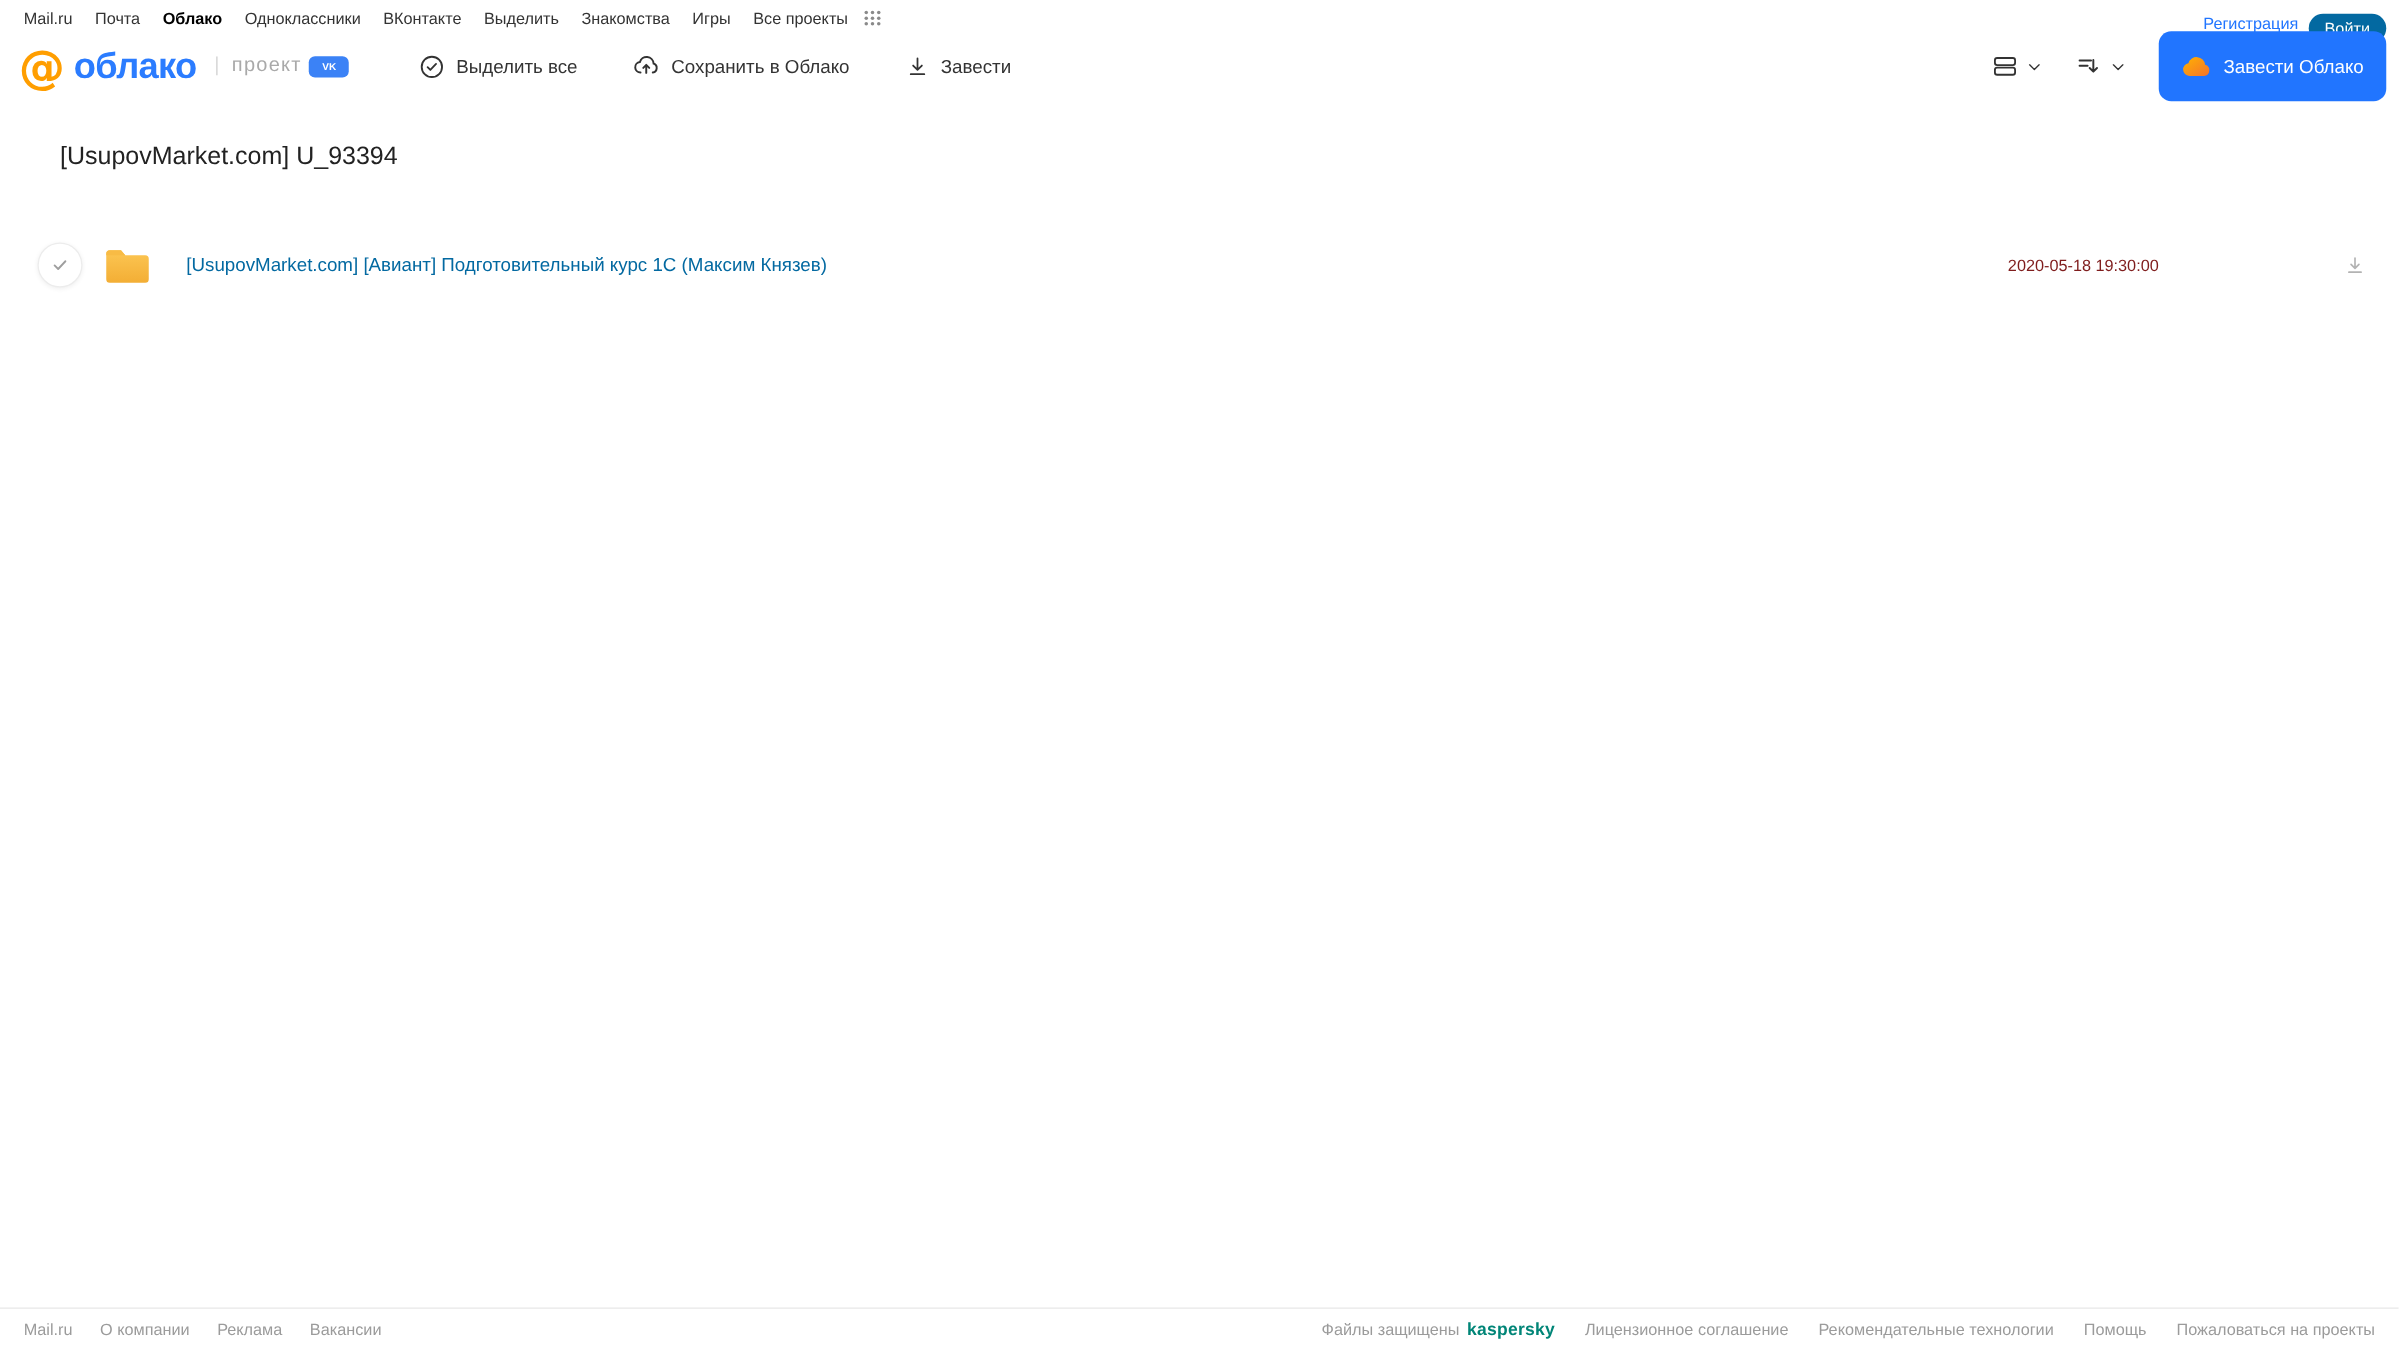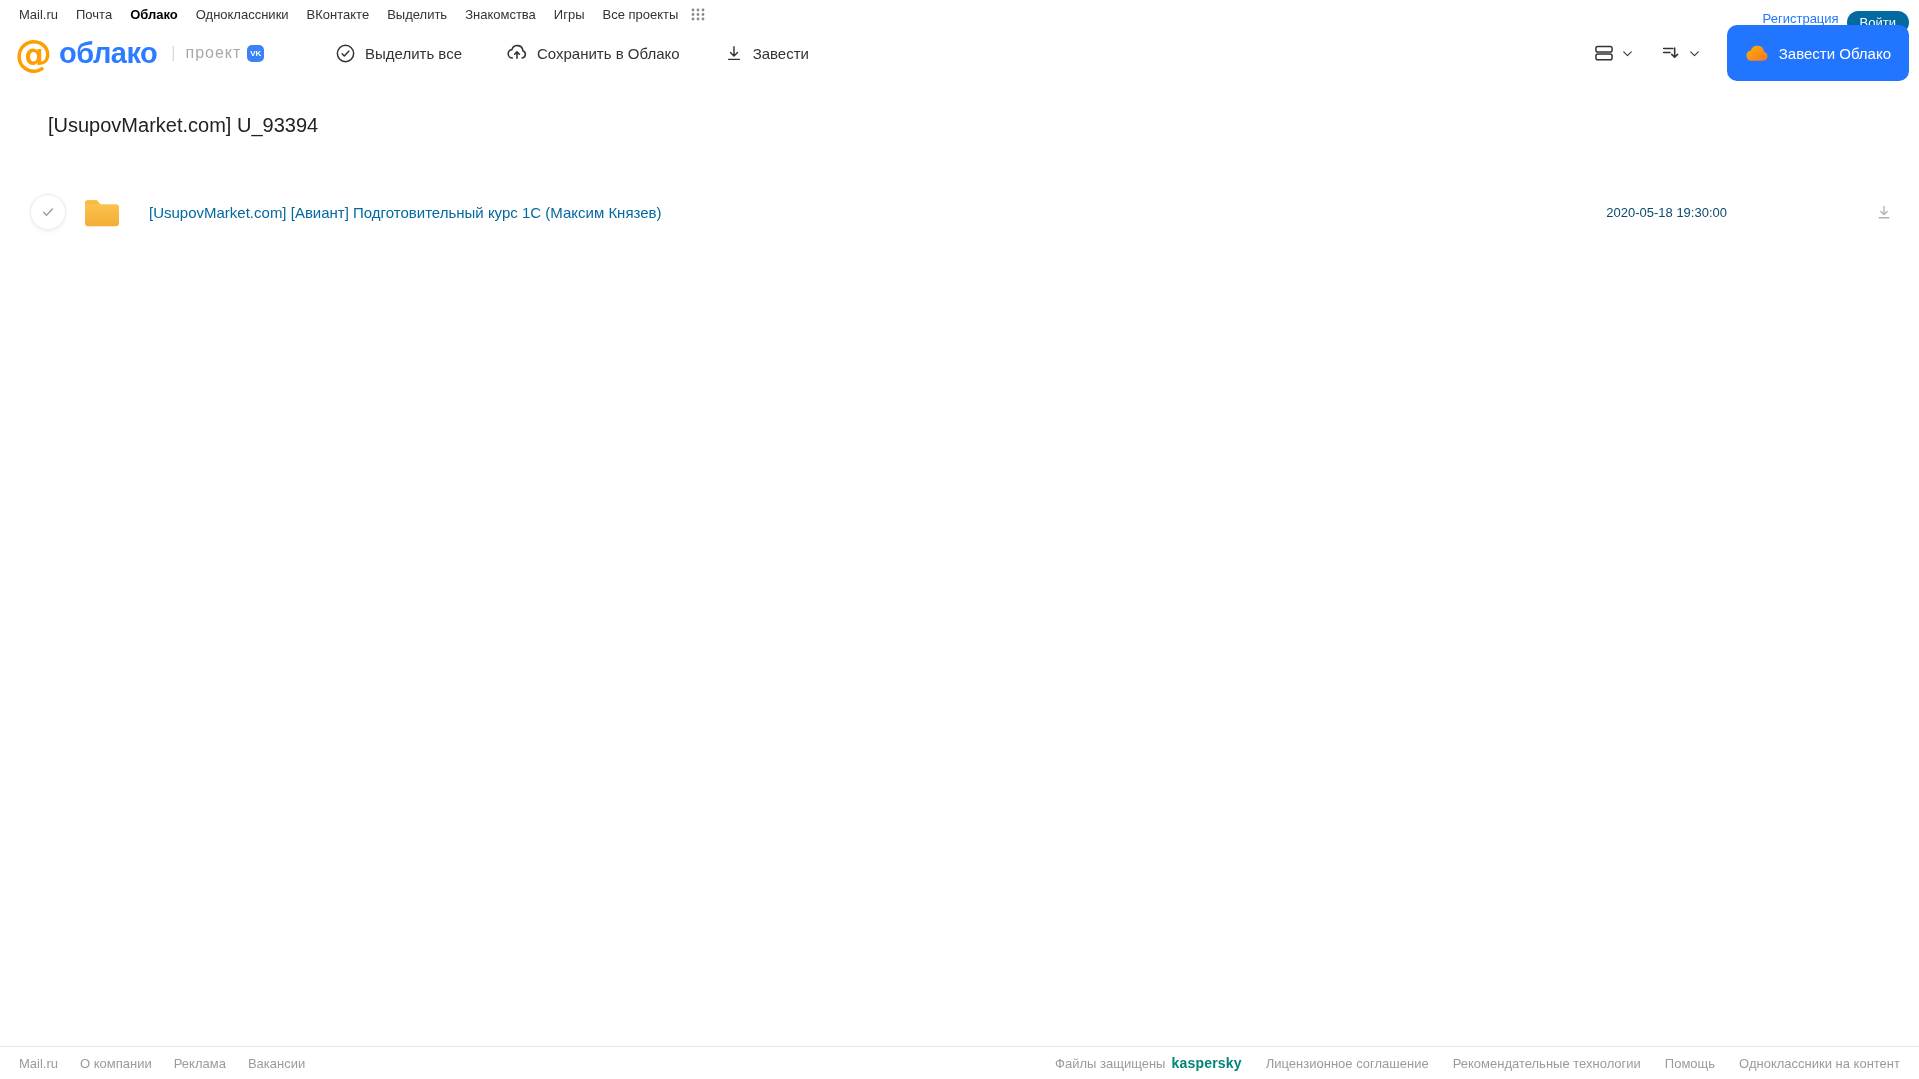--- a/index.html
+++ b/index.html
@@ -17,38 +17,38 @@
   .reg-link { color:#2175ff; }
   .login-btn { background:#0369a1; color:#fff; border:none; border-radius:14px; padding:4px 13px; font-size:13px; cursor:pointer; font-family:inherit; }
 
   
   .appbar { height:50px; display:flex; align-items:center; padding:0 10px 0 15px; }
   .logo-wrap { display:flex; align-items:center; width:300px; flex:0 0 auto; }
   .logo-at { font-family:"DejaVu Sans", sans-serif; font-weight:bold; font-size:37px; color:#ff9e00; line-height:1; margin-right:7px; }
   .logo-text { color:#2b7cff; font-weight:bold; font-size:29px; letter-spacing:-0.5px; line-height:1; }
   .logo-divider { color:#d9d9d9; font-size:16px; margin:0 10px 0 14px; }
   .project-label { color:#a9a9a9; font-size:16px; letter-spacing:1px; margin-right:6px; }
-  .vk-badge { width:17px; height:17px; border-radius:5px; background:#3b82f6; color:#fff; font-size:8px; font-weight:bold; display:inline-flex; align-items:center; justify-content:center; }
+  .vk-badge { width:32px; height:17px; border-radius:5px; background:#3b82f6; color:#fff; font-size:8px; font-weight:bold; display:inline-flex; align-items:center; justify-content:center; }
 
   .toolbar { display:flex; align-items:center; gap:44px; margin-left:20px; }
   .tool-btn { display:flex; align-items:center; gap:9px; background:none; border:none; font-family:inherit; font-size:15px; color:#333; cursor:pointer; }
 
   .appbar-right { margin-left:auto; display:flex; align-items:center; gap:26px; }
   .icon-dd { display:flex; align-items:center; gap:6px; cursor:pointer; }
   .get-cloud-btn { display:flex; align-items:center; gap:10px; background:#2175ff; color:#fff; border:none; border-radius:10px; height:56px; padding:0 18px; font-size:15px; font-family:inherit; cursor:pointer; }
 
   
   .main { flex:1 1 auto; padding:36px 0 0 0; }
   .page-title { font-size:20px; color:#222; font-weight:400; padding-left:20px;margin-left:28px; }
   .file-row { display:flex; align-items:center; margin-top:52px; padding:0 26px 0 30px; height:46px; cursor:pointer; }
   .row-check { width:36px; height:36px; border-radius:50%; background:#fff; border:1px solid #ececec; box-shadow:0 1px 4px rgba(0,0,0,.07); display:flex; align-items:center; justify-content:center; flex:0 0 auto; }
   .folder-ico { margin-left:17px; flex:0 0 auto; display:flex; }
   .file-name { margin-left:28px; font-size:15px; color:#0369a1; }
   .row-right { margin-left:auto; display:flex; align-items:center; }
-  .file-date { color:#0c4a6e; font-size:13px; margin-right:148px; }
+  .file-date { color:#7f1d1d; font-size:13px; margin-right:148px; }
   .row-dl { display:flex; cursor:pointer; }
 
   
   .footer { height:33px; border-top:1px solid #e7e7e7; display:flex; align-items:center; padding:0 19px; font-size:13px; color:#9b9b9b; }
   .footer a { color:#9b9b9b; cursor:pointer; }
   .footer-left { display:flex; gap:22px; }
   .footer-right { margin-left:auto; display:flex; align-items:center; gap:24px; }
   .kasp-wrap { display:flex; align-items:center; gap:6px; }
   .kasp-logo { color:#008577; font-weight:bold; font-size:14px; letter-spacing:0.2px; }
 </style>
@@ -205,15 +205,15 @@
     <a>Вакансии</a>
   </div>
   <div class="footer-right">
     <span class="kasp-wrap">
       <span>Файлы защищены</span>
       <span class="kasp-logo">kaspersky</span>
     </span>
     <a>Лицензионное соглашение</a>
     <a>Рекомендательные технологии</a>
     <a>Помощь</a>
-    <a>Одноклассники на контент</a>
+    <a>Пожаловаться на проекты</a>
   </div>
 </div>
 
 </body></html>

